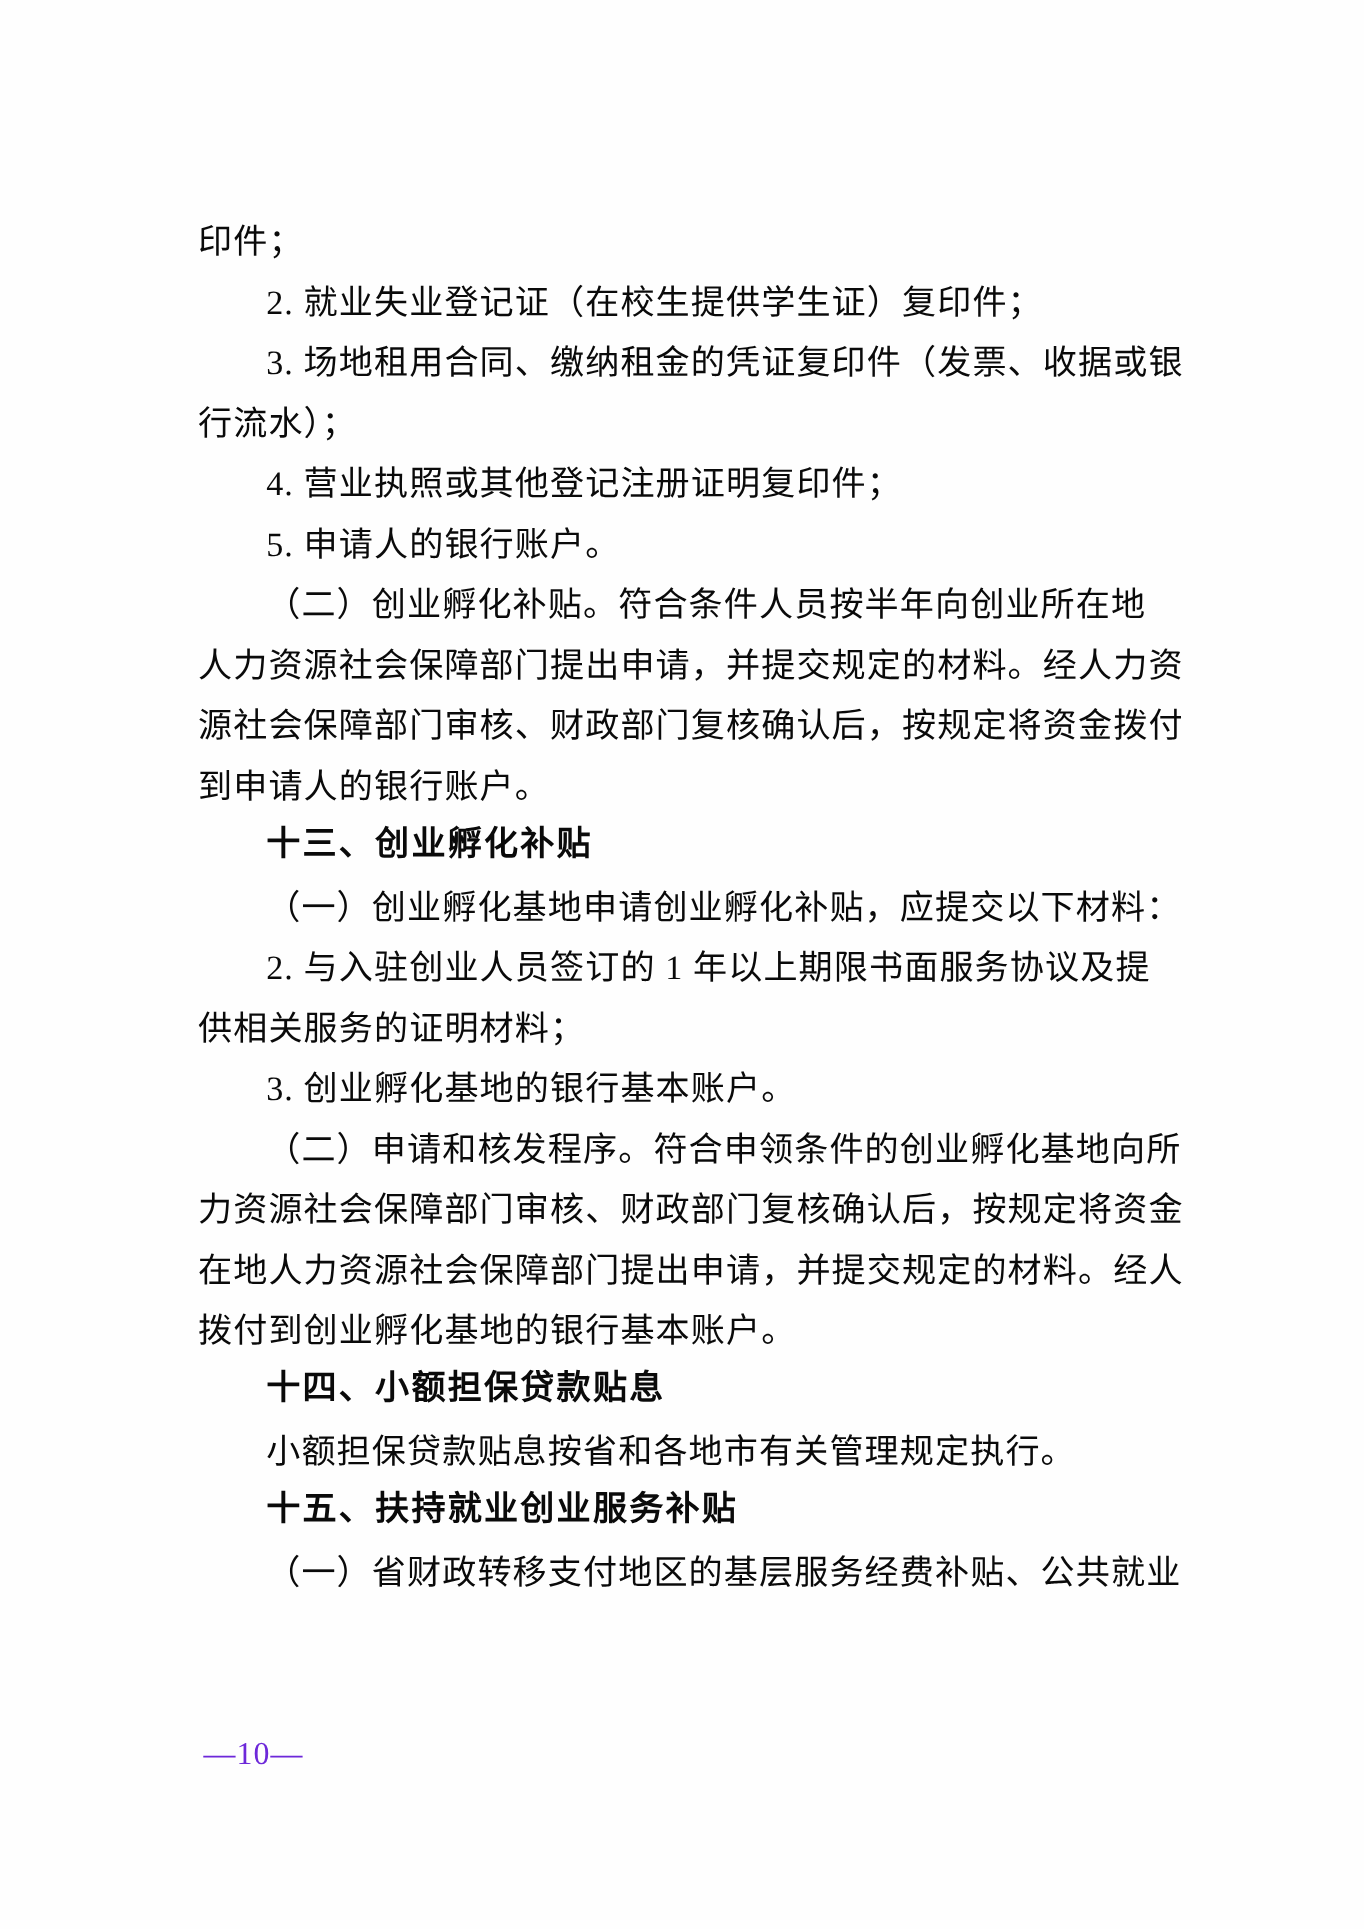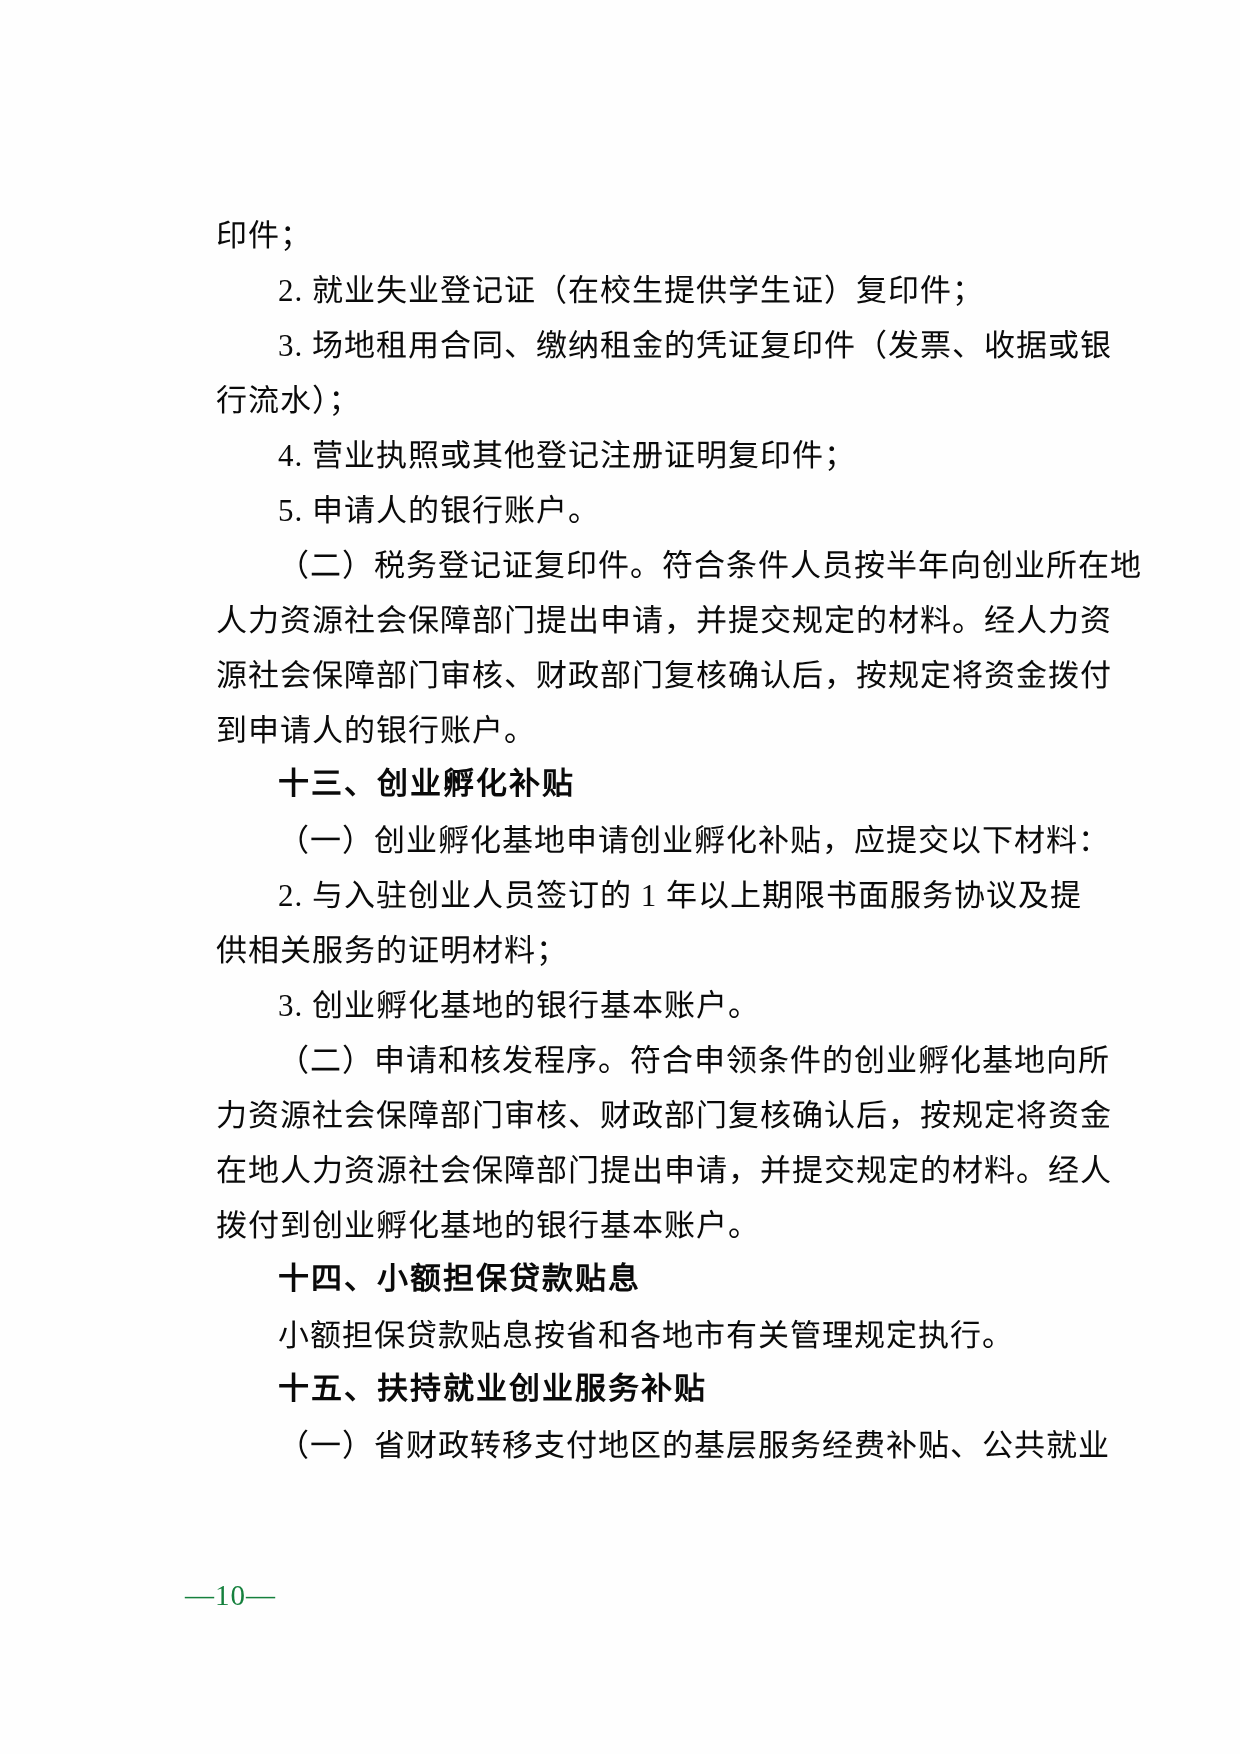--- a/index.html
+++ b/index.html
@@ -12,23 +12,22 @@
     width: 1240px;
     height: 1754px;
     background: #fefefe;
     overflow: hidden;
     font-family: "Liberation Serif", serif;
     color: #0a0a0a;
   }
   .text-block {
     position: absolute;
     left: 180px;
-    top: 208px;
+    top: 192px;
     width: 885px;
-    margin-left: 36px;
   }
   .line {
     height: 55px;
     line-height: 55px;
     font-size: 31px;
     letter-spacing: 1px;
     white-space: nowrap;
   }
   .line.indent {
     text-indent: 62px;
@@ -40,36 +39,36 @@
     letter-spacing: 2px;
   }
   .page-number {
     position: absolute;
     left: 185px;
     top: 1578px;
     font-size: 29px;
     line-height: 34px;
     letter-spacing: 1px;
     font-family: "Liberation Serif", serif;
-    color: #15803d;
+    color: #6d28d9;
     text-align: center;
   }
 </style>
 </head>
 <body>
 
 <div class="page">
   <div class="text-block">
     <div class="line flush">印件；</div>
     <div class="line indent">2.  就业失业登记证（在校生提供学生证）复印件；</div>
     <div class="line indent">3.  场地租用合同、缴纳租金的凭证复印件（发票、收据或银</div>
     <div class="line flush">行流水）；</div>
     <div class="line indent">4.  营业执照或其他登记注册证明复印件；</div>
     <div class="line indent">5.  申请人的银行账户。</div>
-    <div class="line indent">（二）税务登记证复印件。符合条件人员按半年向创业所在地</div>
+    <div class="line indent">（二）创业孵化补贴。符合条件人员按半年向创业所在地</div>
     <div class="line flush">人力资源社会保障部门提出申请，并提交规定的材料。经人力资</div>
     <div class="line flush">源社会保障部门审核、财政部门复核确认后，按规定将资金拨付</div>
     <div class="line flush">到申请人的银行账户。</div>
     <div class="line heading">十三、创业孵化补贴</div>
     <div class="line indent">（一）创业孵化基地申请创业孵化补贴，应提交以下材料：</div>
     <div class="line indent">2.  与入驻创业人员签订的 1 年以上期限书面服务协议及提</div>
     <div class="line flush">供相关服务的证明材料；</div>
     <div class="line indent">3.  创业孵化基地的银行基本账户。</div>
     <div class="line indent">（二）申请和核发程序。符合申领条件的创业孵化基地向所</div>
     <div class="line flush">力资源社会保障部门审核、财政部门复核确认后，按规定将资金</div>

